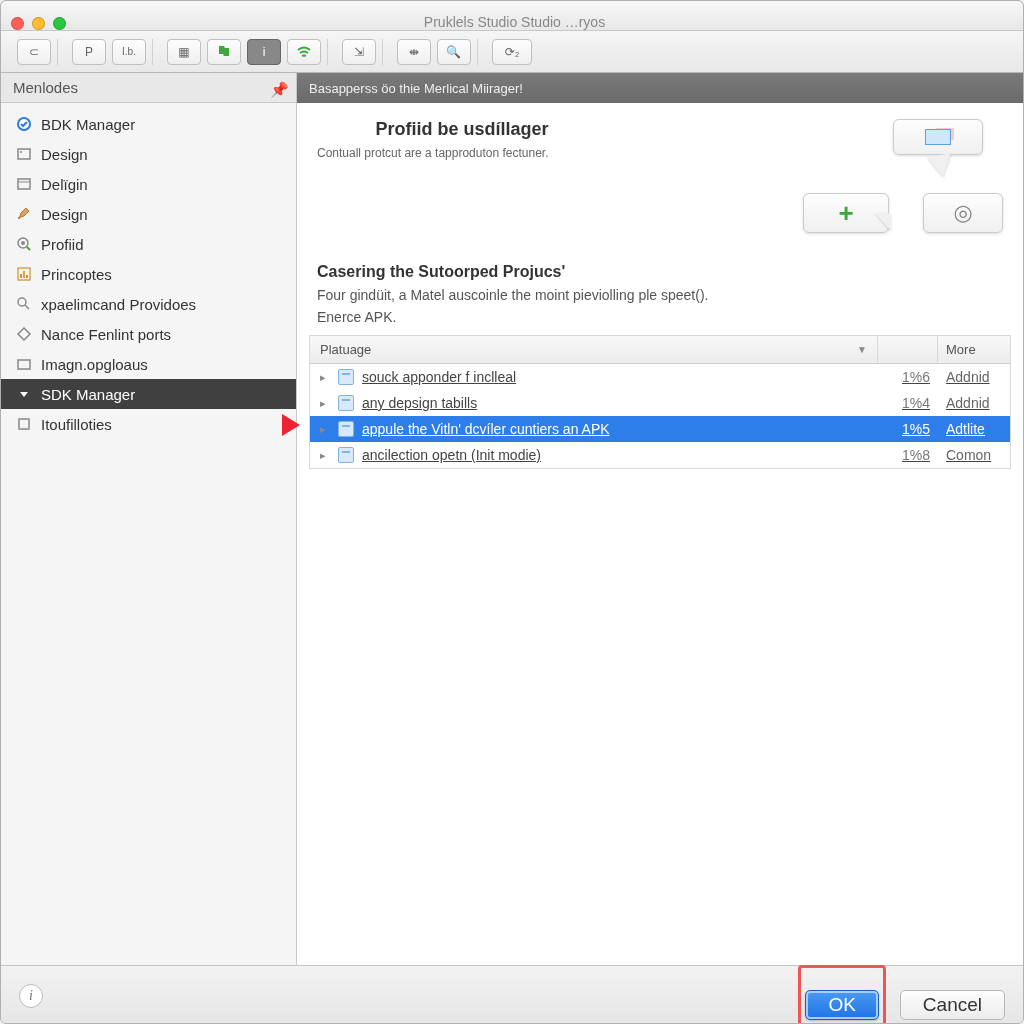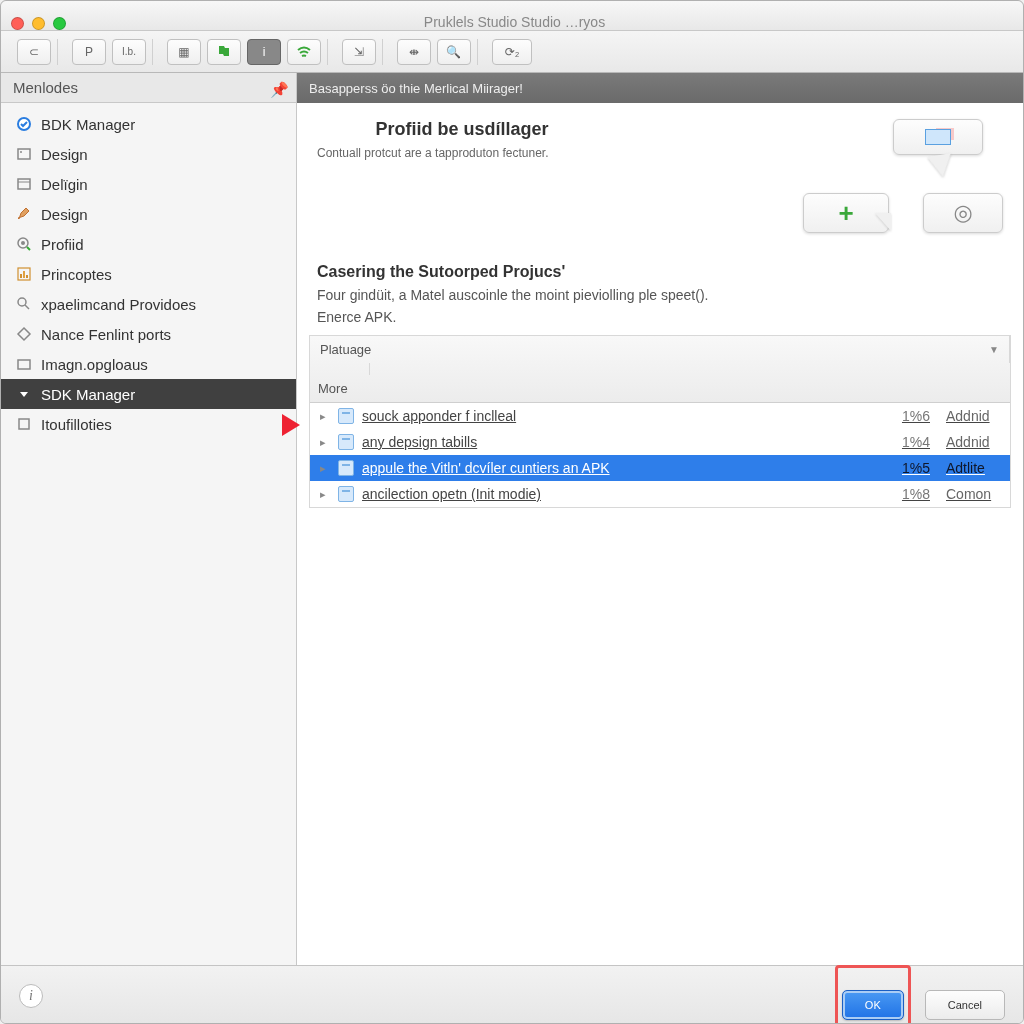--- a/index.html
+++ b/index.html
@@ -50,40 +50,40 @@
   .card3::after{content:"◎"; color:#888; font-size:22px;}
   .speech { position:absolute; top:36px; right:50px; width:0; height:0; border-left:12px solid transparent; border-right:12px solid transparent; border-top:22px solid #f0f0f0; filter: drop-shadow(0 1px 1px rgba(0,0,0,.2)); transform: rotate(-10deg);}
   .speech2 { position:absolute; bottom:2px; left:72px; width:0; height:0; border-left:16px solid transparent; border-top:18px solid #f0f0f0; border-bottom:6px solid transparent; filter: drop-shadow(0 1px 1px rgba(0,0,0,.15)); }
 
   .section { padding: 6px 20px 2px 20px; }
   .section h3 { font-size: 16px; font-weight:700; color:#333; margin-top: 8px; }
   .section p { font-size: 14px; color:#555; margin-top: 6px; }
 
   
   .tbl-wrap { margin: 8px 12px 0 12px; border: 1px solid #d8d8d8; }
-  .tbl-hdr { display:flex; background:linear-gradient(#f8f8f8,#ececec); border-bottom:1px solid #cfcfcf; font-size:13px; color:#555;flex-direction:column; }
+  .tbl-hdr { display:flex; background:linear-gradient(#f8f8f8,#ececec); border-bottom:1px solid #cfcfcf; font-size:13px; color:#555; }
   .col-name { flex:1; padding:6px 10px; display:flex; align-items:center; justify-content:space-between; border-right:1px solid #d8d8d8;}
   .col-ver { width:60px; padding:6px 8px; border-right:1px solid #d8d8d8; text-align:center;}
   .col-act { width:72px; padding:6px 8px;}
   .row { display:flex; font-size:14px; color:#444; align-items:center;text-decoration:underline; }
   .row .cell-name { flex:1; padding:5px 10px 5px 28px; display:flex; align-items:center; gap:8px; position:relative;}
   .row .cell-name::before { content:"▸"; position:absolute; left:10px; color:#888; font-size:11px;}
   .row .cell-ver { width:60px; padding:5px 8px; color:#777; text-align:right;}
   .row .cell-act { width:72px; padding:5px 8px; color:#666;}
   .row.sel { background:#2e7eea; color:#fff; }
-  .row.sel .cell-ver, .row.sel .cell-act { color:#0f172a; }
+  .row.sel .cell-ver, .row.sel .cell-act { color:#ffffff; }
   .file-ico { width:16px; height:16px; background:#d7e9fb; border:1px solid #7fb4e6; border-radius:2px; position:relative; flex-shrink:0;}
   .file-ico::after{content:""; position:absolute; left:3px; right:3px; top:3px; height:2px; background:#7fb4e6;}
   .sort-ico { font-size:10px; color:#888; }
 
   
   .footer { height:60px; background:linear-gradient(#f2f2f2,#e6e6e6); border-top:1px solid #c4c4c4; display:flex; align-items:center; padding:0 18px; justify-content:space-between; }
   .info-btn { width:24px;height:24px; border-radius:50%; background:#fff; border:1px solid #bbb; color:#777; font-family: Georgia, serif; font-style:italic; display:flex;align-items:center;justify-content:center; font-size:14px; cursor:pointer;}
   .btns { display:flex; gap:14px; align-items:center;}
-  .btn { height:30px; padding:0 22px; border-radius:5px; font-size:11px; border:1px solid #b8b8b8; background:linear-gradient(#fdfdfd,#ececec); color:#333; cursor:pointer;margin-top:18px; }
+  .btn { height:30px; padding:0 22px; border-radius:5px; font-size:19px; border:1px solid #b8b8b8; background:linear-gradient(#fdfdfd,#ececec); color:#333; cursor:pointer;margin-top:18px; }
   .btn.primary { background:linear-gradient(#4b9af3,#1f72e6); border-color:#1a5fc4; color:#fff; font-weight:500; box-shadow: 0 0 0 2px #aacdf5 inset, 0 1px 2px rgba(0,0,0,.2);}
   .ok-wrap { padding:4px; border:3px solid #e55; border-radius:4px; }
 
   
   .ic-checked circle{fill:#fff;stroke:#2a7de0;stroke-width:2;} .ic-checked path{stroke:#2a7de0;stroke-width:2;fill:none;}
 </style>
 </head>
 <body>
 
 <div class="titlebar">

